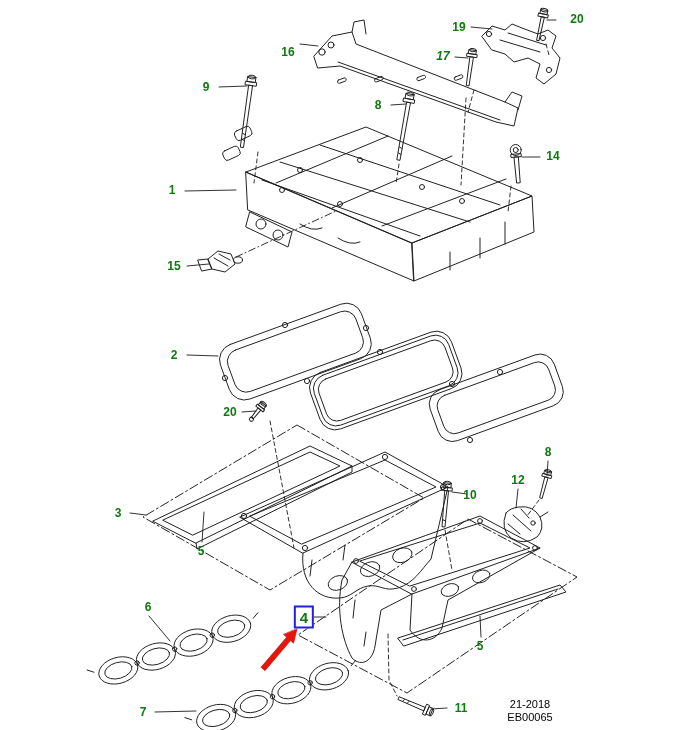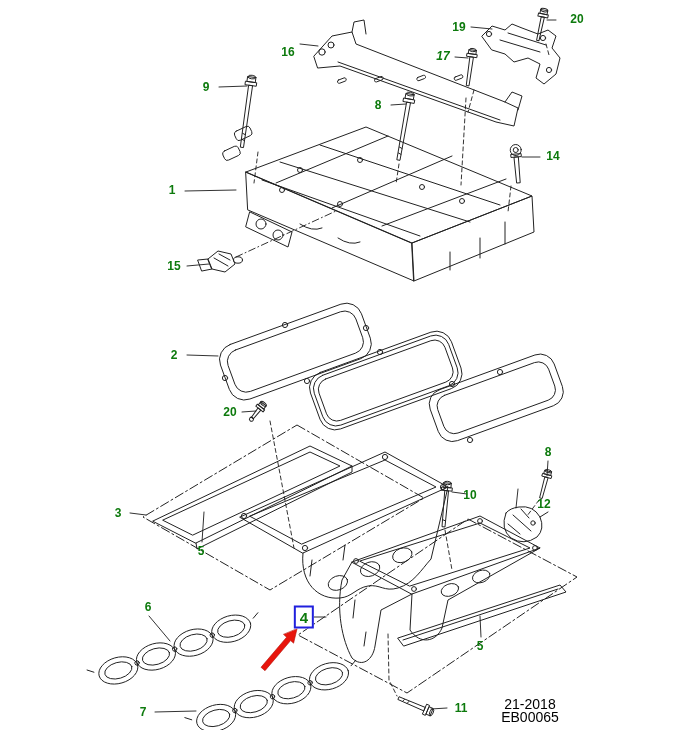--- a/index.html
+++ b/index.html
@@ -6,21 +6,21 @@
   #stage{position:relative;width:700px;height:730px;background:#fff;overflow:hidden;
          font-family:"Liberation Sans",sans-serif;}
   #art{position:absolute;left:0;top:0;}
   #callout-layer{position:absolute;left:0;top:0;width:700px;height:730px;pointer-events:none;}
   .callout{position:absolute;transform:translate(-50%,-50%);color:var(--green,#0d7a0d);
            font-weight:bold;font-size:12px;line-height:1;pointer-events:auto;cursor:pointer;
            font-family:"Liberation Sans",sans-serif;}
   .callout.sel{background:#fff;border:2px solid var(--blue,#2020dd);padding:2px 4px;
                font-size:15px;}
   #footer-box{position:absolute;left:494px;top:698px;width:72px;text-align:center;
-              color:#000;font-size:14px;line-height:12.5px;font-family:"Liberation Sans",sans-serif;}
+              color:#000;font-size:11px;line-height:12.5px;font-family:"Liberation Sans",sans-serif;}
   svg *{vector-effect:non-scaling-stroke;}
 </style>
 </head>
 <body>
 
 <div id="stage">
 
   <svg id="art" width="700" height="730" viewBox="0 0 700 730">
     <g fill="none" stroke="#222" stroke-width="1" stroke-linejoin="round" stroke-linecap="round">
 
@@ -296,21 +296,21 @@
       <div class="callout" style="left: 118px; top: 513px;">3</div>
       <div class="callout sel" style="left: 304px; top: 617px;">4</div>
       <div class="callout" style="left: 201px; top: 551px;">5</div>
       <div class="callout" style="left: 480px; top: 646px;">5</div>
       <div class="callout" style="left: 148px; top: 607px;">6</div>
       <div class="callout" style="left: 143px; top: 712px;">7</div>
       <div class="callout" style="left: 378px; top: 105px;">8</div>
       <div class="callout" style="left: 206px; top: 87px;">9</div>
       <div class="callout" style="left: 470px; top: 495px;">10</div>
       <div class="callout" style="left: 461px; top: 708px;">11</div>
-      <div class="callout" style="left: 518px; top: 504px; margin-left: 26px;">12</div>
+      <div class="callout" style="left: 518px; top: 480px;">12</div>
       <div class="callout" style="left: 548px; top: 452px;">8</div>
       <div class="callout" style="left: 553px; top: 156px;">14</div>
       <div class="callout" style="left: 174px; top: 266px;">15</div>
       <div class="callout" style="left: 288px; top: 52px;">16</div>
       <div class="callout" style="left: 443px; top: 56px; font-style: italic;">17</div>
       <div class="callout" style="left: 230px; top: 412px;">20</div>
       <div class="callout" style="left: 459px; top: 27px;">19</div>
       <div class="callout" style="left: 569px; top: 19px; margin-left: 8px;">20</div>
     </div>
 

